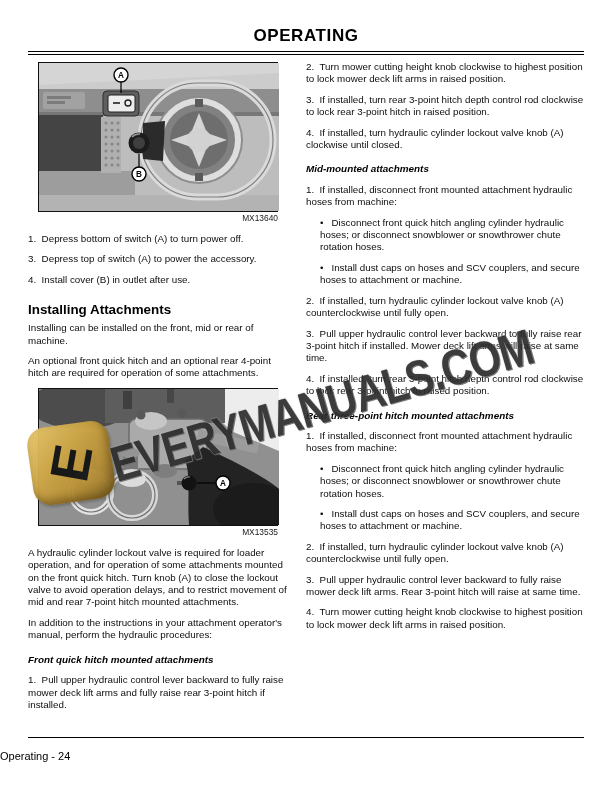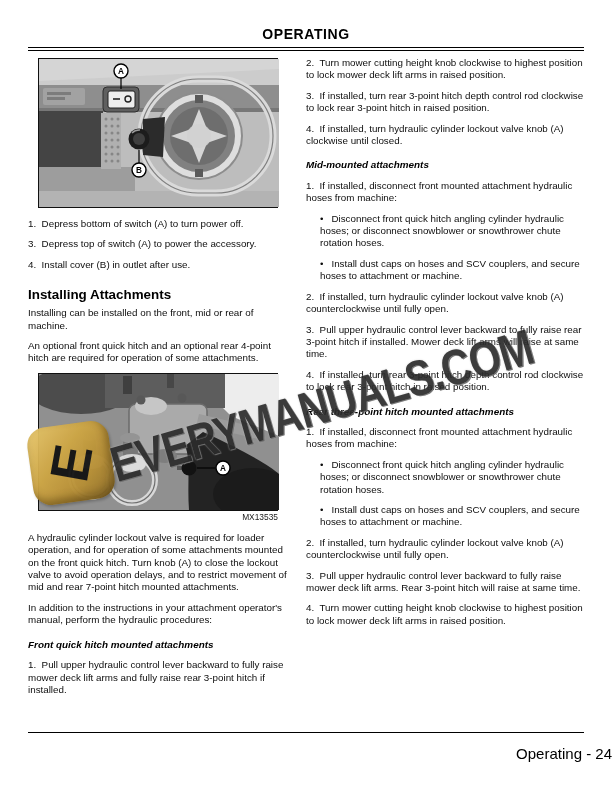--- a/index.html
+++ b/index.html
@@ -3,21 +3,21 @@
 <meta charset="utf-8">
 <style>
   html,body{margin:0;padding:0;background:#ffffff;}
   .page{
     position:relative;width:612px;height:792px;background:#fff;
     font-family:"Liberation Sans","DejaVu Sans",sans-serif;color:#111;
     overflow:hidden;
   }
   
   .header{padding-top:26px;text-align:center;}
-  .header .title{font-size:14px;font-weight:bold;letter-spacing:.6px;color:#000;}
+  .header .title{font-size:17px;font-weight:bold;letter-spacing:.6px;color:#000;}
   .double-rule{margin:5px 28px 0 28px;height:2px;border-top:1.4px solid #000;border-bottom:1.4px solid #000;}
   
   .columns{display:flex;gap:16px;padding:6px 28px 0 28px;}
   .col-left{width:262px;flex:none;}
   .col-right{width:278px;flex:none;}
   p{margin:0 0 8px 0;font-size:9.8px;line-height:12.4px;color:#0d0d0d;}
   h2{margin:16px 0 5px 0;font-size:13.4px;line-height:15px;color:#000;}
   h3{margin:12px 0 8px 0;font-size:9.9px;line-height:12.4px;color:#000;font-style:italic;}
   .bullet{margin-left:14px;}
   .bmark{padding-right:8px;}
@@ -45,21 +45,21 @@
   }
   .wm-text .inner{
     display:inline-block;transform:scaleX(.82);transform-origin:0 50%;
     font-size:50px;font-weight:bold;letter-spacing:-1px;color:#2c2c2c;
     text-shadow:0 0 2px rgba(190,190,190,.9),1px 1px 0 #5a5a5a;
     font-family:"Liberation Sans",sans-serif;
   }
   
   .footer{position:absolute;left:0;right:0;bottom:30px;}
   .footer .rule{margin:0 28px;border-top:1.4px solid #000;}
-  .footer .label{margin-top:12px;text-align:right;font-size:15px;color:#000;}
+  .footer .label{margin-top:12px;text-align:left;font-size:11px;color:#000;}
 </style>
 </head>
 <body>
 
 <div class="page">
 
   <div class="header">
     <div class="title">OPERATING</div>
     <div class="double-rule"></div>
   </div>
@@ -141,20 +141,21 @@
               <text class="callout-txt" x="82" y="15" text-anchor="middle">A</text>
             </g>
 
             <g>
               <line x1="100" y1="91" x2="100" y2="104" stroke="#000" stroke-width="1.2"></line>
               <circle cx="100" cy="111" r="7" fill="#fff" stroke="#000" stroke-width="1.4"></circle>
               <text class="callout-txt" x="100" y="114" text-anchor="middle">B</text>
             </g>
           </svg>
         </div>
+        <div class="figcap">MX13640</div>
       </div>
 
       <p class="step">1.&nbsp; Depress bottom of switch (A) to turn power off.</p>
       <p class="step">3.&nbsp; Depress top of switch (A) to power the accessory.</p>
       <p class="step">4.&nbsp; Install cover (B) in outlet after use.</p>
 
       <h2>Installing Attachments</h2>
       <p>Installing can be installed on the front, mid or rear of machine.</p>
       <p>An optional front quick hitch and an optional rear 4-point hitch are required for operation of some attachments.</p>
 

